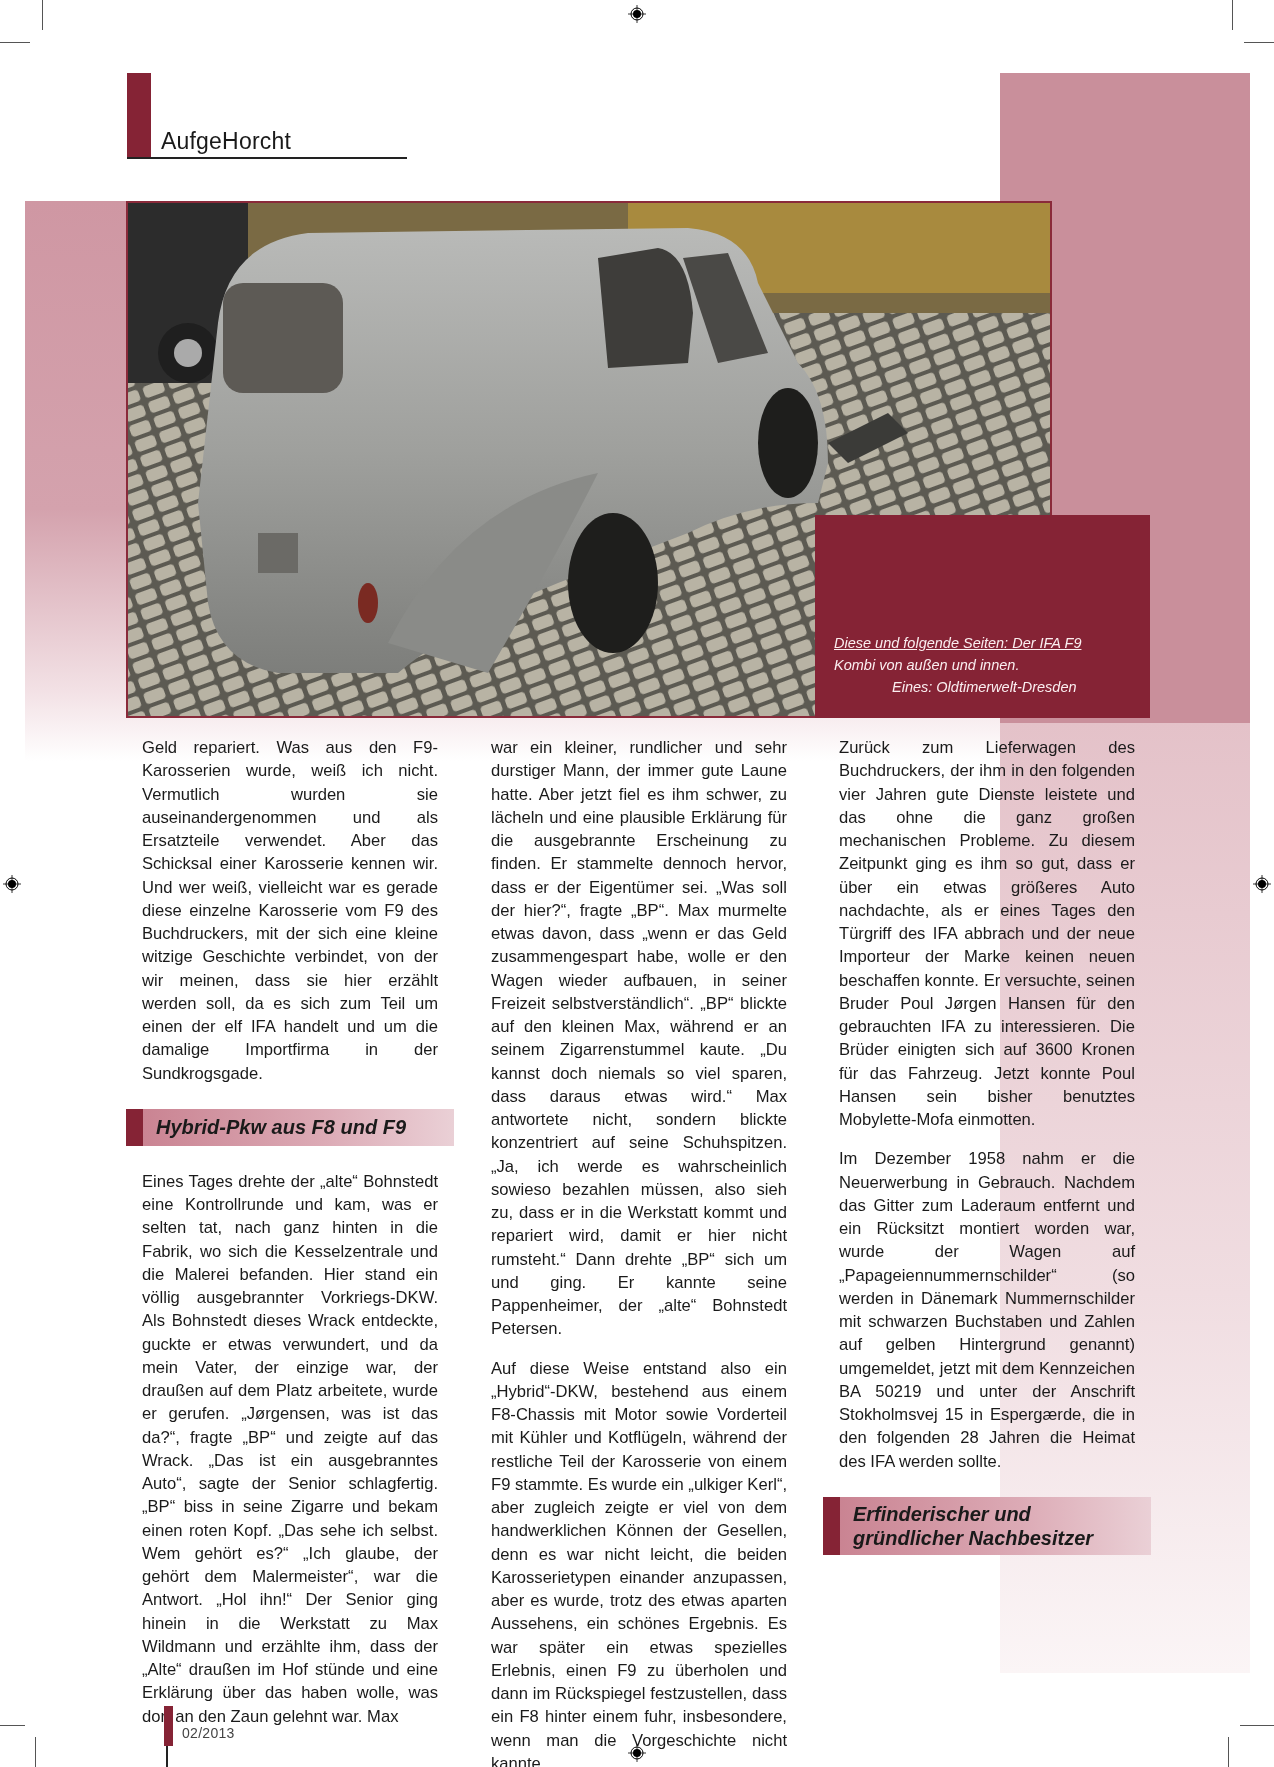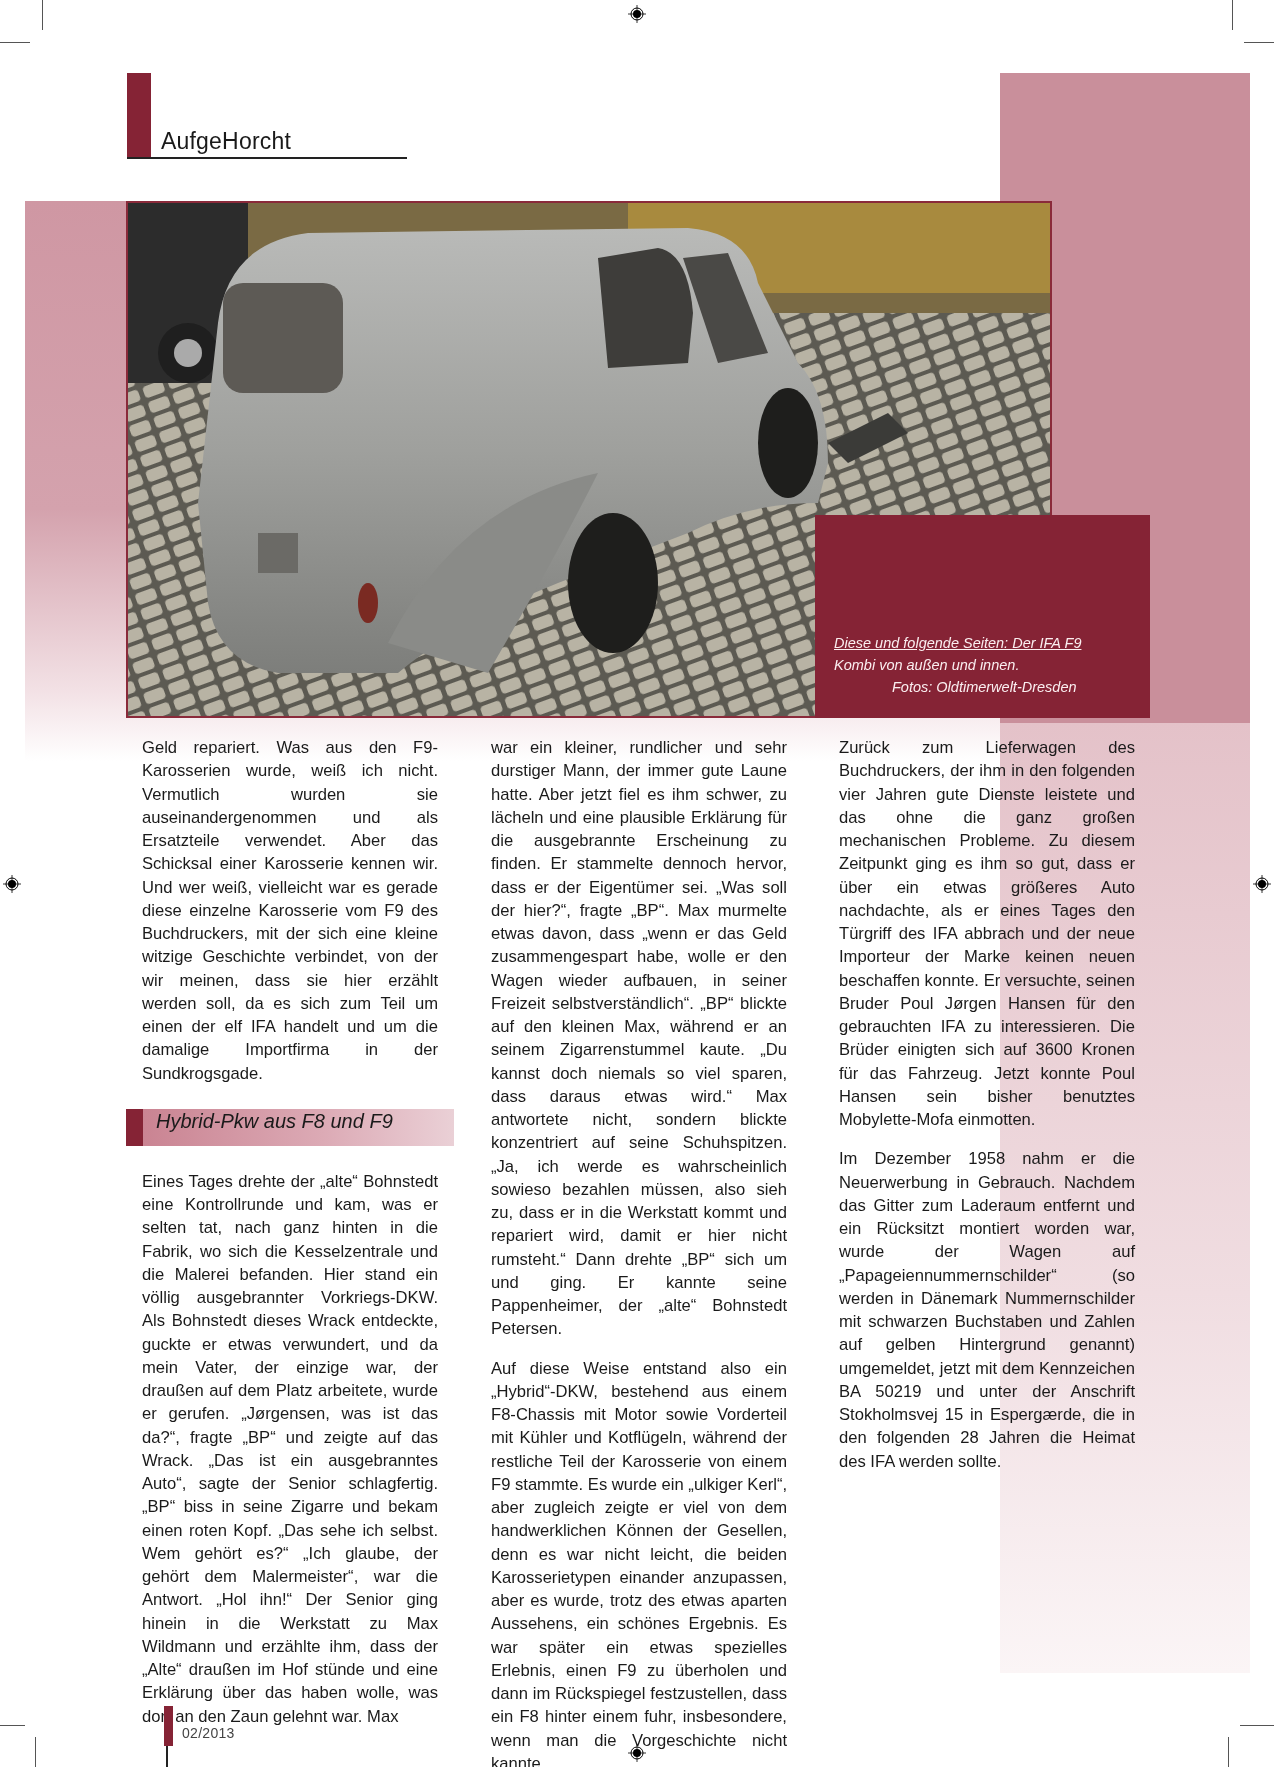--- a/index.html
+++ b/index.html
@@ -24,22 +24,22 @@
   
   #caption-box{left:815px;top:467px;width:335px;height:203px;background:#852335;}
   #caption-text{left:834px;top:584px;width:300px;color:#fbeef0;font-style:italic;font-size:14.5px;line-height:22px;}
   #caption-text .credit{display:block;padding-left:58px;}
   
   .col{position:absolute;width:328px;font-size:16.6px;line-height:23.25px;text-align:justify;hyphens:manual;}
   .col p{margin:16px;}
   #col1{left:126px;top:720px;}
   #col2{left:475px;top:720px;}
   #col3{left:823px;top:720px;}
-  .subhead{position:relative;height:37px;margin:0;display:flex;align-items:flex-start;
-     background:linear-gradient(to right,#c8808f 0%,#dcaab5 60%,#ead0d6 100%);}
+  .subhead{position:relative;height:37px;margin:0;display:flex;align-items:center;
+     background:linear-gradient(to right,#c8808f 0%,#dcaab5 60%,#ead0d6 100%);font-weight:bold;}
   .subhead .bar{position:absolute;left:0;top:0;bottom:0;width:17px;background:#852335;}
   .subhead .txt{padding-left:30px;font-style:italic;font-size:20px;color:#1a1a1a;line-height:24px;}
   .subhead.two{height:58px;}
   
   #folio-bar{left:164px;top:1658px;width:9px;height:40px;background:#852335;}
   #folio-line{left:166px;top:1698px;width:2px;height:40px;background:#222;}
   #page-number{left:126px;top:1742px;font-size:22px;color:#ef4444;text-align:center;}
   #issue{left:182px;top:1677px;font-size:14px;color:#444;letter-spacing:0.3px;}
   #slug-file{left:62px;top:1744px;font-family:"Liberation Serif",serif;font-size:11px;color:#222;}
   #slug-date{left:1092px;top:1744px;font-family:"Liberation Serif",serif;font-size:11px;color:#222;}
@@ -118,40 +118,47 @@
     <rect x="130" y="330" width="40" height="40" fill="#6b6a66"></rect>
     <ellipse cx="240" cy="400" rx="10" ry="20" fill="#7a2a22"></ellipse>
     <path d="M700 240 L760 210 L780 230 L720 260 Z" fill="#3b3b38"></path>
   </svg>
 </div>
 
 <div id="caption-box" class="abs"></div>
 <div id="caption-text" class="abs">
   <span style="display:block;text-decoration:underline;">Diese und folgende Seiten: Der IFA F9</span>
   <span style="display:block;">Kombi von außen und innen.</span>
-  <span class="credit">Fotos: Oldtimerwelt-Dresden</span>
+  <span class="credit">Eines: Oldtimerwelt-Dresden</span>
 </div>
 
 <div id="col1" class="col">
   <p>Geld repariert. Was aus den F9-Karosserien wurde, weiß ich nicht. Vermutlich wurden sie auseinandergenommen und als Ersatzteile verwendet. Aber das Schicksal einer Karosserie kennen wir. Und wer weiß, vielleicht war es gerade diese einzelne Karosserie vom F9 des Buchdruckers, mit der sich eine kleine witzige Geschichte verbindet, von der wir meinen, dass sie hier erzählt werden soll, da es sich zum Teil um einen der elf IFA handelt und um die damalige Importfirma in der Sundkrogsgade.</p>
   <div class="subhead" style="margin-top:24px;margin-bottom:24px;">
     <span class="bar"></span>
     <span class="txt">Hybrid-Pkw aus F8 und F9</span>
   </div>
   <p>Eines Tages drehte der „alte“ Bohnstedt eine Kontrollrunde und kam, was er selten tat, nach ganz hinten in die Fabrik, wo sich die Kesselzentrale und die Malerei befanden. Hier stand ein völlig ausgebrannter Vorkriegs-DKW. Als Bohnstedt dieses Wrack entdeckte, guckte er etwas verwundert, und da mein Vater, der einzige war, der draußen auf dem Platz arbeitete, wurde er gerufen. „Jørgensen, was ist das da?“, fragte „BP“ und zeigte auf das Wrack. „Das ist ein ausgebranntes Auto“, sagte der Senior schlagfertig. „BP“ biss in seine Zigarre und bekam einen roten Kopf. „Das sehe ich selbst. Wem gehört es?“ „Ich glaube, der gehört dem Malermeister“, war die Antwort. „Hol ihn!“ Der Senior ging hinein in die Werkstatt zu Max Wildmann und erzählte ihm, dass der „Alte“ draußen im Hof stünde und eine Erklärung über das haben wolle, was dort an den Zaun gelehnt war. Max</p>
 </div>
 
 <div id="col2" class="col">
   <p>war ein kleiner, rundlicher und sehr durstiger Mann, der immer gute Laune hatte. Aber jetzt fiel es ihm schwer, zu lächeln und eine plausible Erklärung für die ausgebrannte Erscheinung zu finden. Er stammelte dennoch hervor, dass er der Eigentümer sei. „Was soll der hier?“, fragte „BP“. Max murmelte etwas davon, dass „wenn er das Geld zusammengespart habe, wolle er den Wagen wieder aufbauen, in seiner Freizeit selbstverständlich“. „BP“ blickte auf den kleinen Max, während er an seinem Zigarrenstummel kaute. „Du kannst doch niemals so viel sparen, dass daraus etwas wird.“ Max antwortete nicht, sondern blickte konzentriert auf seine Schuhspitzen. „Ja, ich werde es wahrscheinlich sowieso bezahlen müssen, also sieh zu, dass er in die Werkstatt kommt und repariert wird, damit er hier nicht rumsteht.“ Dann drehte „BP“ sich um und ging. Er kannte seine Pappenheimer, der „alte“ Bohnstedt Petersen.</p>
   <p>Auf diese Weise entstand also ein „Hybrid“-DKW, bestehend aus einem F8-Chassis mit Motor sowie Vorderteil mit Kühler und Kotflügeln, während der restliche Teil der Karosserie von einem F9 stammte. Es wurde ein „ulkiger Kerl“, aber zugleich zeigte er viel von dem handwerklichen Können der Gesellen, denn es war nicht leicht, die beiden Karosserietypen einander anzupassen, aber es wurde, trotz des etwas aparten Aussehens, ein schönes Ergebnis. Es war später ein etwas spezielles Erlebnis, einen F9 zu überholen und dann im Rückspiegel festzustellen, dass ein F8 hinter einem fuhr, insbesondere, wenn man die Vorgeschichte nicht kannte.</p>
 </div>
 
 <div id="col3" class="col">
   <p>Zurück zum Lieferwagen des Buchdruckers, der ihm in den folgenden vier Jahren gute Dienste leistete und das ohne die ganz großen mechanischen Probleme. Zu diesem Zeitpunkt ging es ihm so gut, dass er über ein etwas größeres Auto nachdachte, als er eines Tages den Türgriff des IFA abbrach und der neue Importeur der Marke keinen neuen beschaffen konnte. Er versuchte, seinen Bruder Poul Jørgen Hansen für den gebrauchten IFA zu interessieren. Die Brüder einigten sich auf 3600 Kronen für das Fahrzeug. Jetzt konnte Poul Hansen sein bisher benutztes Mobylette-Mofa einmotten.</p>
   <p>Im Dezember 1958 nahm er die Neuerwerbung in Gebrauch. Nachdem das Gitter zum Laderaum entfernt und ein Rücksitzt montiert worden war, wurde der Wagen auf „Papageiennummernschilder“ (so werden in Dänemark Nummernschilder mit schwarzen Buchstaben und Zahlen auf gelben Hintergrund genannt) umgemeldet, jetzt mit dem Kennzeichen BA 50219 und unter der Anschrift Stokholmsvej 15 in Espergærde, die in den folgenden 28 Jahren die Heimat des IFA werden sollte.</p>
+  <div class="subhead two" style="margin-top:24px;margin-bottom:24px;">
+    <span class="bar"></span>
+    <span class="txt">
+      <span style="display:block;">Erfinderischer und</span>
+      <span style="display:block;">gründlicher Nachbesitzer</span>
+    </span>
+  </div>
 </div>
 
 <div id="page-number" class="abs">20</div>
 <div id="folio-bar" class="abs"></div>
 <div id="folio-line" class="abs"></div>
 <div id="issue" class="abs">02/2013</div>
 <div id="slug-file" class="abs" style="white-space:pre;">Dokument AufgeHorcht_2_2012.indd   40</div>
 <div id="slug-date" class="abs" style="white-space:pre;">10/12/2012   12:47:14 PM</div>
 
 </body></html>

